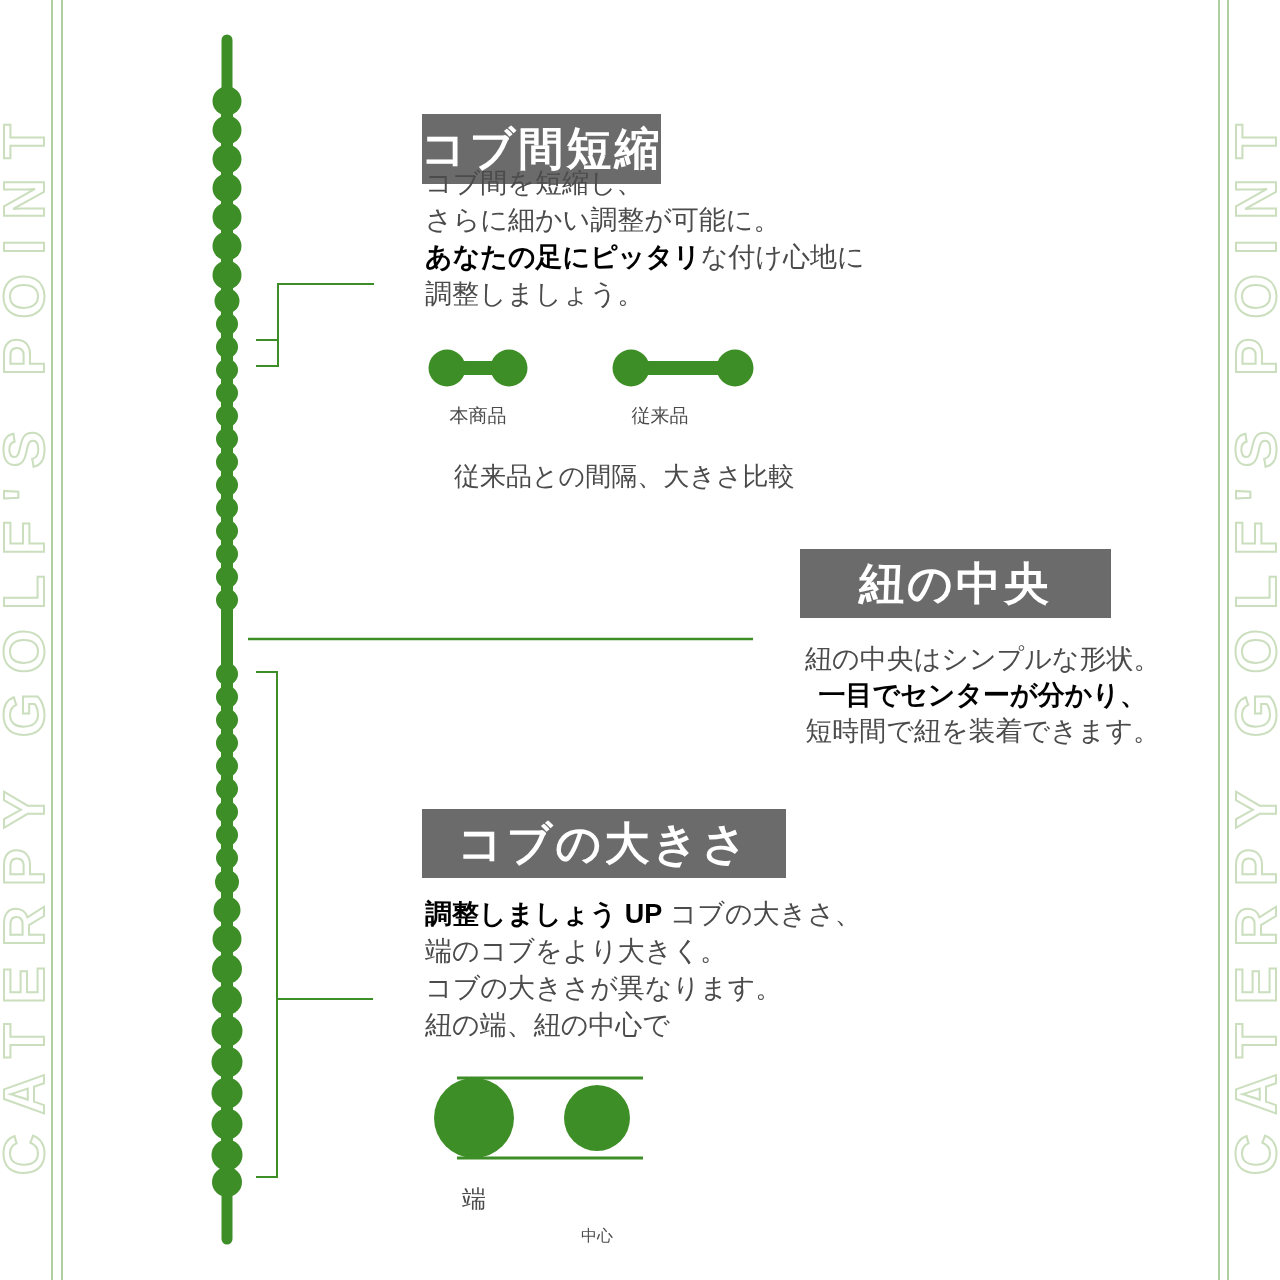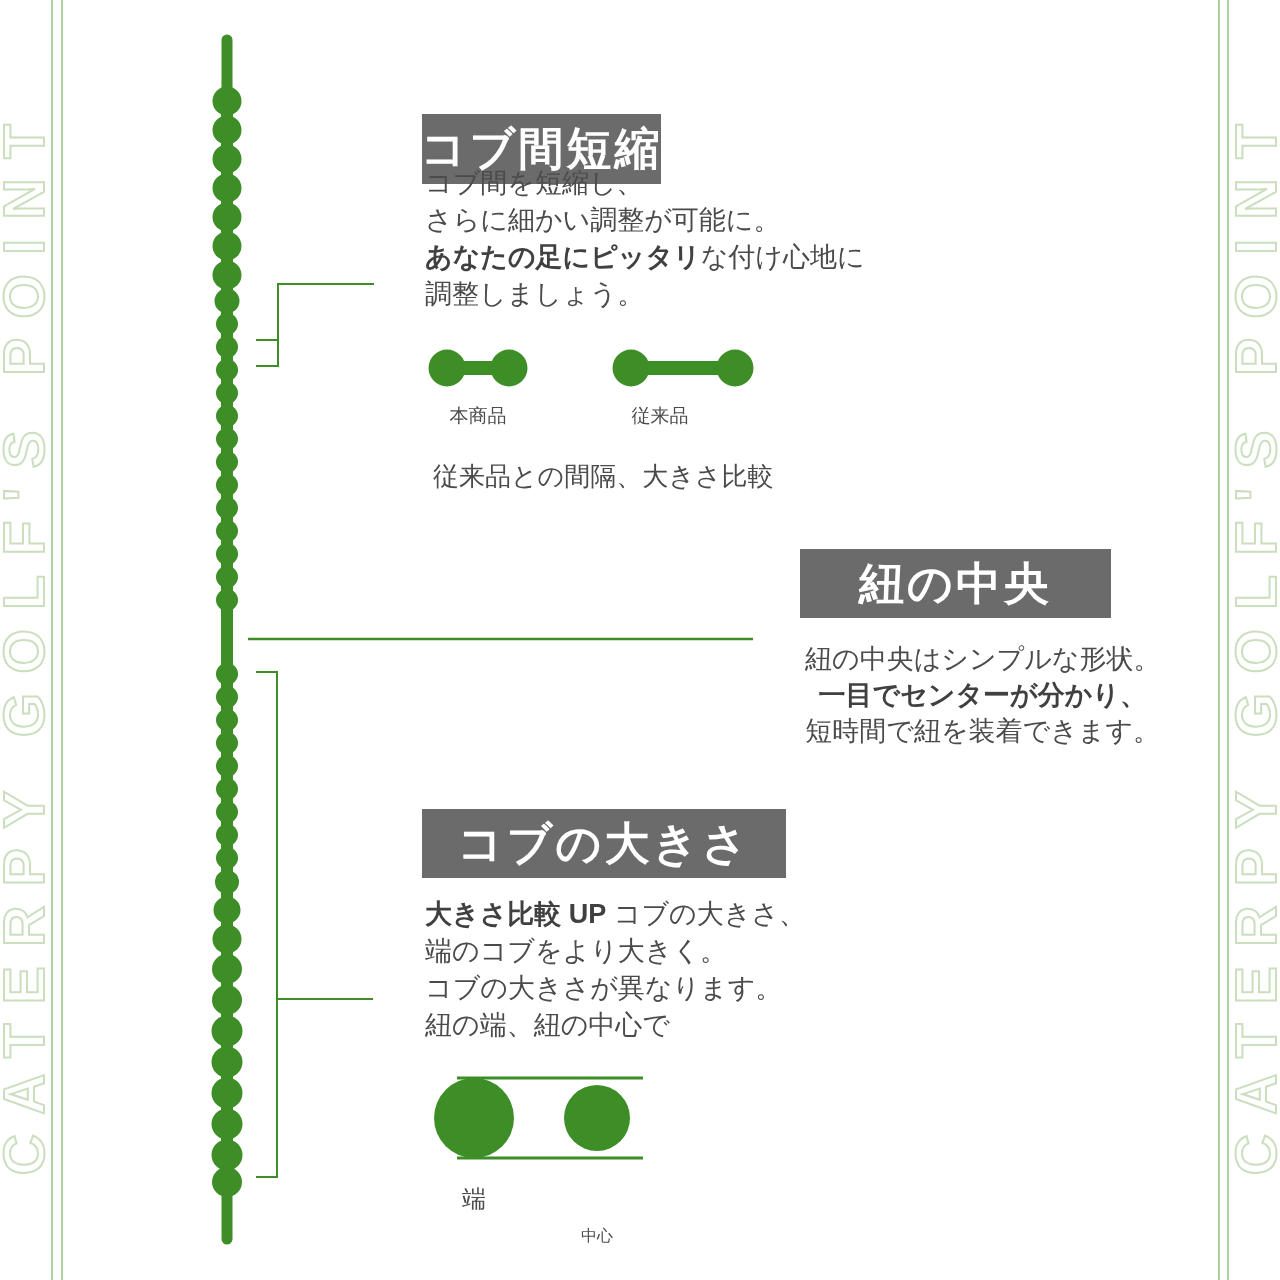--- a/index.html
+++ b/index.html
@@ -32,21 +32,21 @@
   .edge-text.right{ transform:translate(616px,616px) rotate(-90deg); }
   .edge-line{position:absolute;top:0;width:2px;height:1280px;background:var(--edge-line-green,#aecfa0);}
   
   .title-bar{
     position:absolute;display:flex;align-items:center;justify-content:center;
     background:var(--title-bar-bg,#6b6b6b);color:var(--title-bar-text,#fff);
     font-size:45px;font-weight:600;letter-spacing:3px;white-space:nowrap;
   }
   
   .body-text{position:absolute;font-size:27px;line-height:37px;white-space:nowrap;}
-  .body-text b{font-weight:700;color:#404040;}
+  .body-text b{font-weight:700;color:#000000;}
   .fig-label{position:absolute;font-size:19px;transform:translateX(-50%);white-space:nowrap;}
   .caption{position:absolute;font-size:26px;white-space:nowrap;}
   svg{display:block;}
   #graphics{position:absolute;left:0;top:0;pointer-events:none;}
 </style>
 </head>
 <body>
 
 <div class="edge-text left">CATERPY GOLF'S POINT</div>
 <div class="edge-text right">CATERPY GOLF'S POINT</div>
@@ -144,34 +144,34 @@
   <span>コブ間短縮</span>
 </div>
 <div class="body-text" style="left:425px;top:165px;">
   <div>コブ間を短縮し、</div>
   <div>さらに細かい調整が可能に。</div>
   <div><b>あなたの足にピッタリ</b><span>な付け心地に</span></div>
   <div>調整しましょう。</div>
 </div>
 <div class="fig-label" style="left:478px;top:403px;">本商品</div>
 <div class="fig-label" style="left:660px;top:403px;font-family:Liberation Mono, monospace;">従来品</div>
-<div class="caption" style="left:433px;top:459px;">従来品との間隔、大きさ比較</div>
+<div class="caption" style="left:454px;top:459px;">従来品との間隔、大きさ比較</div>
 
 <div class="title-bar" style="left:800px;top:549px;width:311px;height:69px;">
   <span>紐の中央</span>
 </div>
 <div class="body-text" style="left:805px;top:641px;line-height:36px;text-align:center;">
   <div>紐の中央はシンプルな形状。</div>
   <div><b>一目でセンターが分かり、</b></div>
   <div>短時間で紐を装着できます。</div>
 </div>
 
 <div class="title-bar" style="left:422px;top:809px;width:364px;height:69px;">
   <span>コブの大きさ</span>
 </div>
 <div class="body-text" style="left:425px;top:896px;">
-  <div><b>大きさ比較 UP</b><span> コブの大きさ、</span></div>
+  <div><b>調整しましょう UP</b><span> コブの大きさ、</span></div>
   <div>端のコブをより大きく。</div>
   <div>コブの大きさが異なります。</div>
   <div>紐の端、紐の中心で</div>
 </div>
 <div class="fig-label" style="left:474px;top:1183px;font-size:24px;">端</div>
 <div class="fig-label" style="left:597px;top:1226px;font-size:16px;">中心</div>
 
 </body></html>

